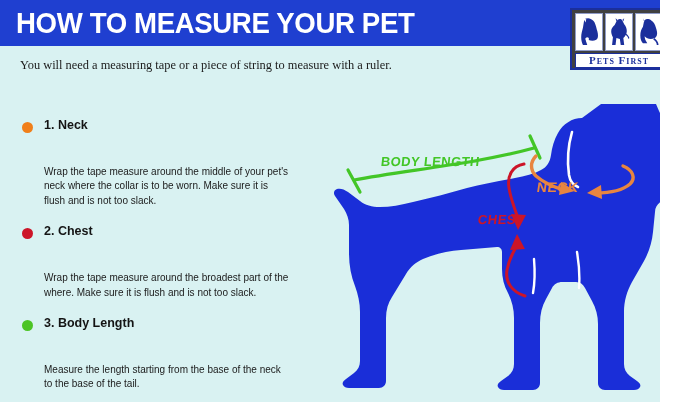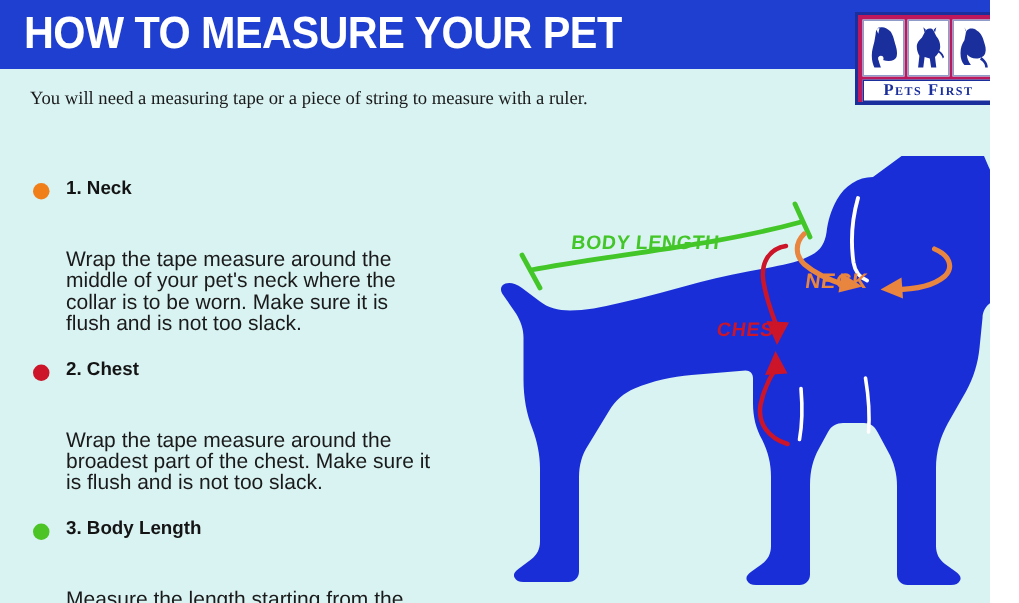--- a/index.html
+++ b/index.html
@@ -39,21 +39,21 @@
     line-height: 34px;
   }
 
   
   #logo {
     position: absolute;
     left: 570px;
     top: 8px;
     width: 98px;
     height: 62px;
-    background: #be185d;
+    background: #404040;
     border: 2px solid #1b2f9c;
     box-sizing: border-box;
     padding: 3px 3px 0 3px;
   }
   .logo-boxes {
     display: flex;
     gap: 2px;
     height: 38px;
   }
   .logo-box {
@@ -115,21 +115,21 @@
     border-radius: 50%;
   }
   .step-title {
     font-size: 12.5px;
     font-weight: bold;
     color: #141414;
     line-height: 15px;
     margin-bottom: 1px;
   }
   .step-body {
-    font-size: 14px;
+    font-size: 10px;
     color: #1a1a1a;
     line-height: 14.4px;
     margin-top: 32px;
   }
 
   
   #diagram {
     position: absolute;
     left: 296px;
     top: 104px;
@@ -208,21 +208,21 @@
 
     <div class="step">
       <span class="step-bullet" style="background:#f07f1a"></span>
       <div class="step-title">1. Neck</div>
       <div class="step-body">Wrap the tape measure around the middle of your pet's neck where the collar is to be worn. Make sure it is flush and is not too slack.</div>
     </div>
 
     <div class="step" style="margin-top:16px">
       <span class="step-bullet" style="background:#cc1528"></span>
       <div class="step-title">2. Chest</div>
-      <div class="step-body">Wrap the tape measure around the broadest part of the chest. Make sure it is flush and is not too slack.</div>
+      <div class="step-body">Wrap the tape measure around the broadest part of the where. Make sure it is flush and is not too slack.</div>
     </div>
 
     <div class="step" style="margin-top:16px">
       <span class="step-bullet" style="background:#4cc425"></span>
       <div class="step-title">3. Body Length</div>
       <div class="step-body">Measure the length starting from the base of the neck to the base of the tail.</div>
     </div>
 
   </div>
 

